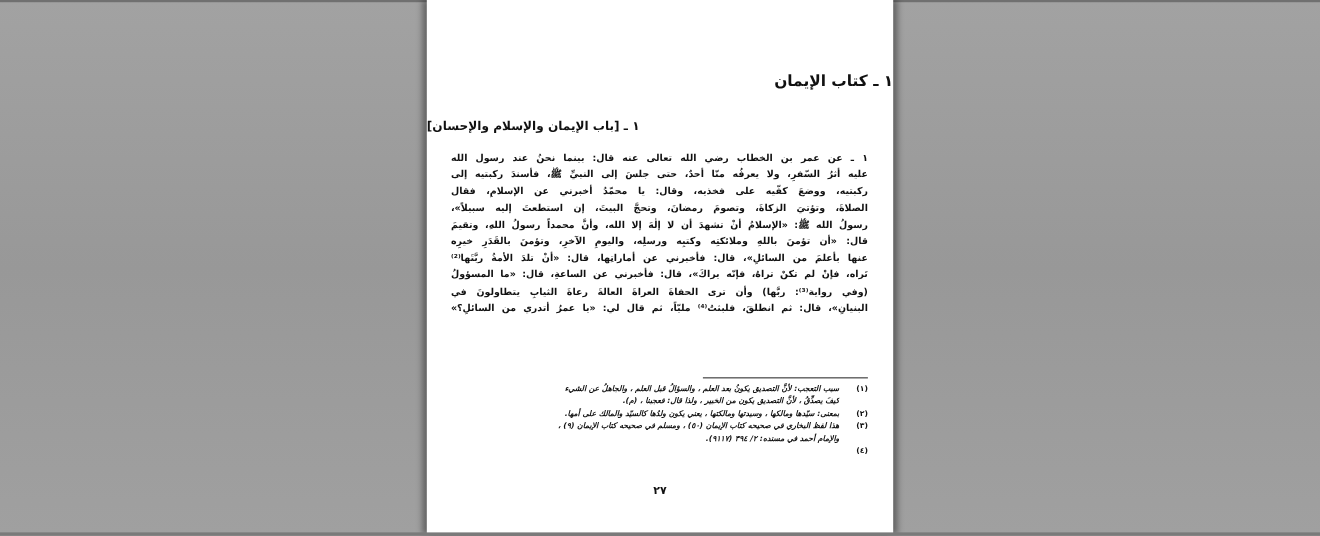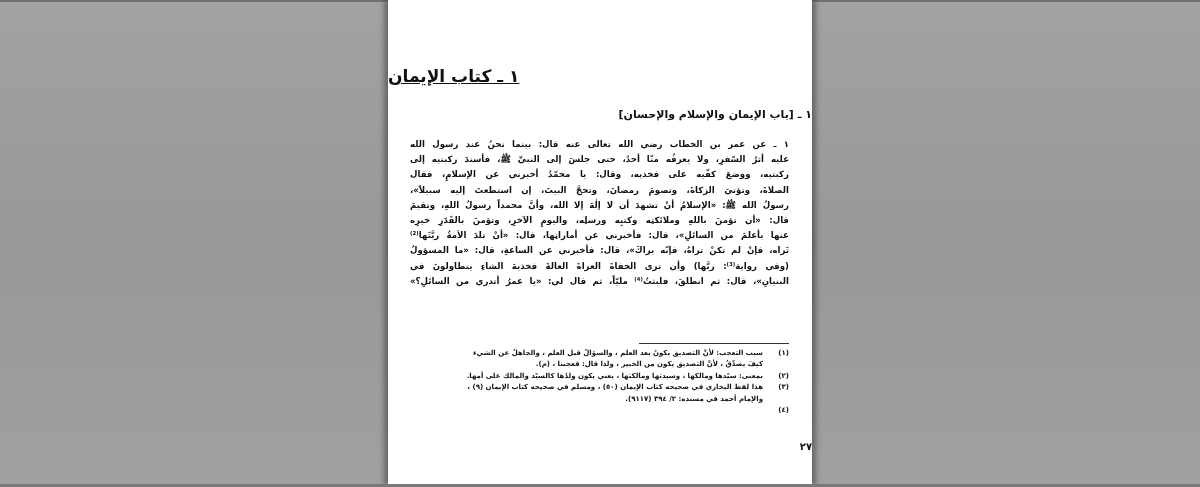--- a/index.html
+++ b/index.html
@@ -16,47 +16,47 @@
   .viewer-bottom-border {
     position: absolute; left: 0; bottom: 0; width: 1200px; height: 3px; background: #7a7a7a;
   }
   .page {
     position: absolute; left: 388px; top: 0; width: 424px; height: 485px;
     background: #ffffff;
     box-shadow: -4px 0 5px rgba(0,0,0,0.35), 4px 0 5px rgba(0,0,0,0.35);
     direction: rtl; color: #111;
   }
   .chapter-title {
-    position: absolute; top: 66px; left: 0; right: 0; text-align: left;
-    font-size: 17px; font-weight: bold; letter-spacing: 0; text-decoration: underline;
+    position: absolute; top: 66px; left: 0; right: 0; text-align: right;
+    font-size: 14px; font-weight: bold; letter-spacing: 0;
   }
   .section-title {
-    position: absolute; top: 108px; left: 0; right: 0; text-align: right;
+    position: absolute; top: 108px; left: 0; right: 0; text-align: left;
     font-size: 11px; font-weight: bold;
   }
   .body-text {
     position: absolute; top: 137px; left: 22px; right: 23px;
     font-size: 8.6px; line-height: 15.2px; text-align: justify; font-weight: bold;
   }
   .body-line {
     white-space: nowrap; overflow: hidden; text-align: justify; text-align-last: justify;
   }
   .footnote-rule {
     position: absolute; top: 343px; right: 23px; width: 150px; height: 1px; background: #333;
   }
   .footnotes {
     position: absolute; top: 348px; left: 22px; right: 23px;
     font-size: 7px; line-height: 11.4px; font-weight: bold;
   }
   .fn { display: flex; }
   .fn-num { width: 26px; flex: none; }
   .fn-text { flex: 1; }
-  .fn-line { white-space: nowrap; overflow: hidden; }
+  .fn-line { white-space: nowrap; overflow: hidden; font-style: italic; }
   .page-number {
-    position: absolute; top: 441px; left: 0; right: 0; text-align: right;
+    position: absolute; top: 441px; left: 0; right: 0; text-align: center;
     font-size: 10px; font-weight: bold;
   }
 </style>
 </head>
 <body>
 
 <div class="viewer-top-border"></div>
 
 <div class="page">
   <div class="chapter-title">١ ـ كتاب الإيمان</div>
@@ -64,21 +64,21 @@
 
   <div class="body-text">
     <div class="body-line">١ ـ عن عمر بن الخطاب رضي الله تعالى عنه قال: بينما نحنُ عند رسول الله</div>
     <div class="body-line">عليه أثرُ السّفرِ، ولا يعرفُه منّا أحدٌ، حتى جلسَ إلى النبيِّ ﷺ، فأسندَ ركبتيه إلى</div>
     <div class="body-line">ركبتيه، ووضعَ كفّيه على فخذيه، وقال: يا محمّدُ أخبرني عن الإسلامِ، فقال</div>
     <div class="body-line">الصلاةَ، وتؤتيَ الزكاةَ، وتصومَ رمضانَ، وتحجَّ البيتَ، إن استطعتَ إليه سبيلاً»،</div>
     <div class="body-line">رسولُ الله ﷺ: «الإسلامُ أنْ تشهدَ أن لا إلٰهَ إلا الله، وأنَّ محمداً رسولُ اللهِ، وتقيمَ</div>
     <div class="body-line">قال: «أن تؤمنَ باللهِ وملائكتِه وكتبِه ورسلِه، واليومِ الآخرِ، وتؤمنَ بالقَدَرِ خيرِه</div>
     <div class="body-line">عنها بأعلمَ من السائلِ»، قال: فأخبرني عن أماراتِها، قال: «أنْ تلدَ الأمةُ ربَّتَها⁽²⁾</div>
     <div class="body-line">تَراه، فإنْ لم تكنْ تراهُ، فإنّه يراكَ»، قال: فأخبرني عن الساعةِ، قال: «ما المسؤولُ</div>
-    <div class="body-line">(وفي رواية⁽³⁾: ربَّها) وأن ترى الحفاةَ العراةَ العالةَ فخذيهَ الشاءِ يتطاولونَ في</div>
+    <div class="body-line">(وفي رواية⁽³⁾: ربَّها) وأن ترى الحفاةَ العراةَ العالةَ رعاةَ الثيابِ يتطاولونَ في</div>
     <div class="body-line">البنيانِ»، قال: ثم انطلقَ، فلبثتُ⁽⁴⁾ مليّاً، ثم قال لي: «يا عمرُ أتدري من السائلِ؟»</div>
   </div>
 
   <div class="footnote-rule"></div>
 
   <div class="footnotes">
     <div class="fn">
       <span class="fn-num">(١)</span>
       <div class="fn-text">
         <div class="fn-line">سبب التعجب: لأنَّ التصديق يكونُ بعد العلم ، والسؤالُ قبل العلم ، والجاهلُ عن الشيء</div>

